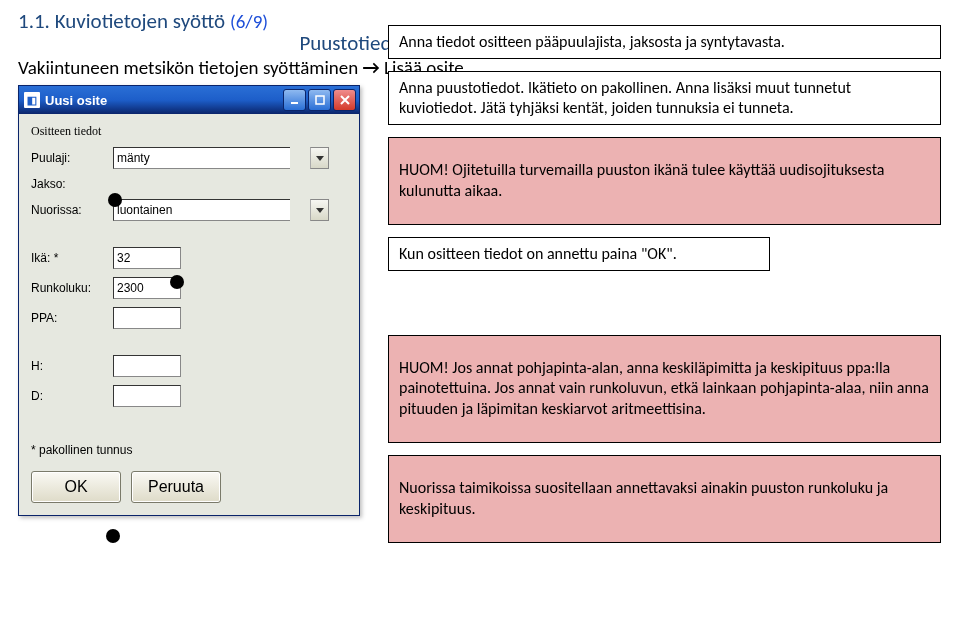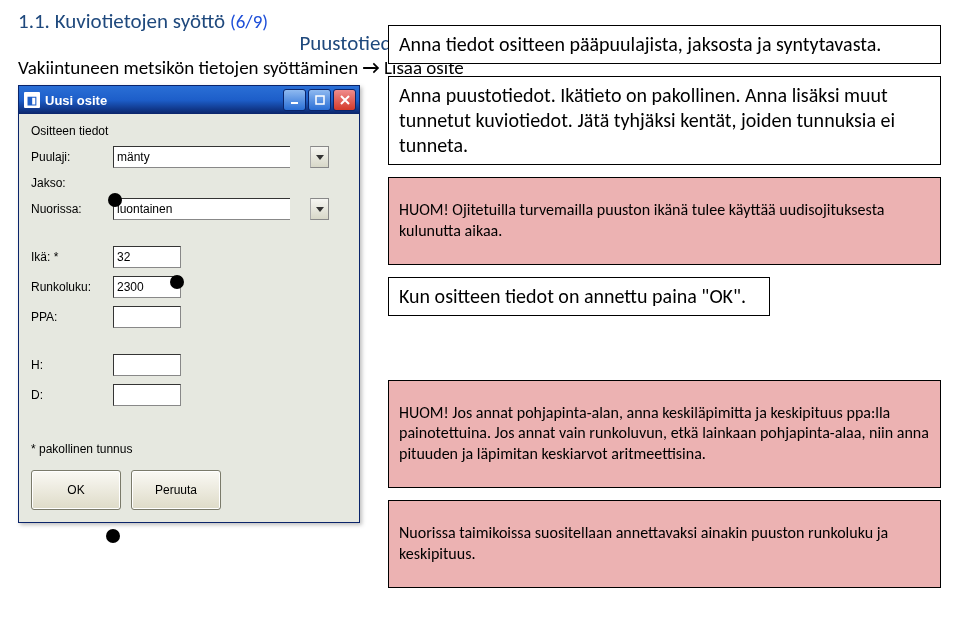--- a/index.html
+++ b/index.html
@@ -49,21 +49,21 @@
   .winbtn {
     width: 21px; height: 20px; margin-left: 2px;
     background: linear-gradient(to bottom, #8eb9f0, #2a6fd6);
     border: 1px solid #0a246a; border-radius: 3px;
     display: inline-flex; align-items: center; justify-content: center;
   }
   .winbtn.close { background: linear-gradient(to bottom, #f08c8c, #d43a2a); }
   .winbtn svg { display: block; }
 
   .dlg-body { padding: 10px 12px 12px 12px; }
-  .group-label { font-size: 12px; margin-bottom: 6px; }
+  .group-label { font-size: 12px; margin-bottom: 6px; font-family: Liberation Serif, serif; }
   .form-row { display: flex; align-items: center; margin: 8px 0; }
   .form-row label { width: 82px; font-size: 12px; }
   .text-input {
     border: 1px inset #888; background: #fff; padding: 1px 3px;
     font-family: Tahoma, Arial, sans-serif; font-size: 12px;
     height: 18px; box-sizing: content-box;
   }
   .combo {
     display: flex; align-items: stretch; gap: 20px;
   }
@@ -72,31 +72,31 @@
     width: 17px; border: 1px solid #888; border-left: 1px solid #aaa;
     background: linear-gradient(to bottom, #f6f6f2, #d8d8c8);
     display: flex; align-items: center; justify-content: center;
   }
   .small-in { width: 60px; }
   .footnote { font-size: 12px; margin-top: 36px; }
   .btnbar { display: flex; gap: 10px; margin-top: 14px; }
   .xpbtn {
     border: 1px solid #7a7a6a; border-radius: 3px;
     background: linear-gradient(to bottom, #faf9f4, #dedbc8);
-    padding: 12px 14px; font-family: Tahoma, Arial, sans-serif;
-    font-size: 12px; min-width: 60px; text-align: center;
+    padding: 6px 14px; font-family: Tahoma, Arial, sans-serif;
+    font-size: 16px; min-width: 60px; text-align: center;
     box-shadow: inset 0 0 0 1px #fff;
   }
 
   
   .callout {
     border: 1px solid #000;
     background: #fff;
     padding: 6px 10px;
-    font-size: 20px;
+    font-size: 16px;
     line-height: 1.25;
   }
   .callout-pink {
     border: 1px solid #000;
     background: #ecb2b2;
     padding: 22px 10px;
     font-size: 16px;
     line-height: 1.3;
   }
   .dot {

